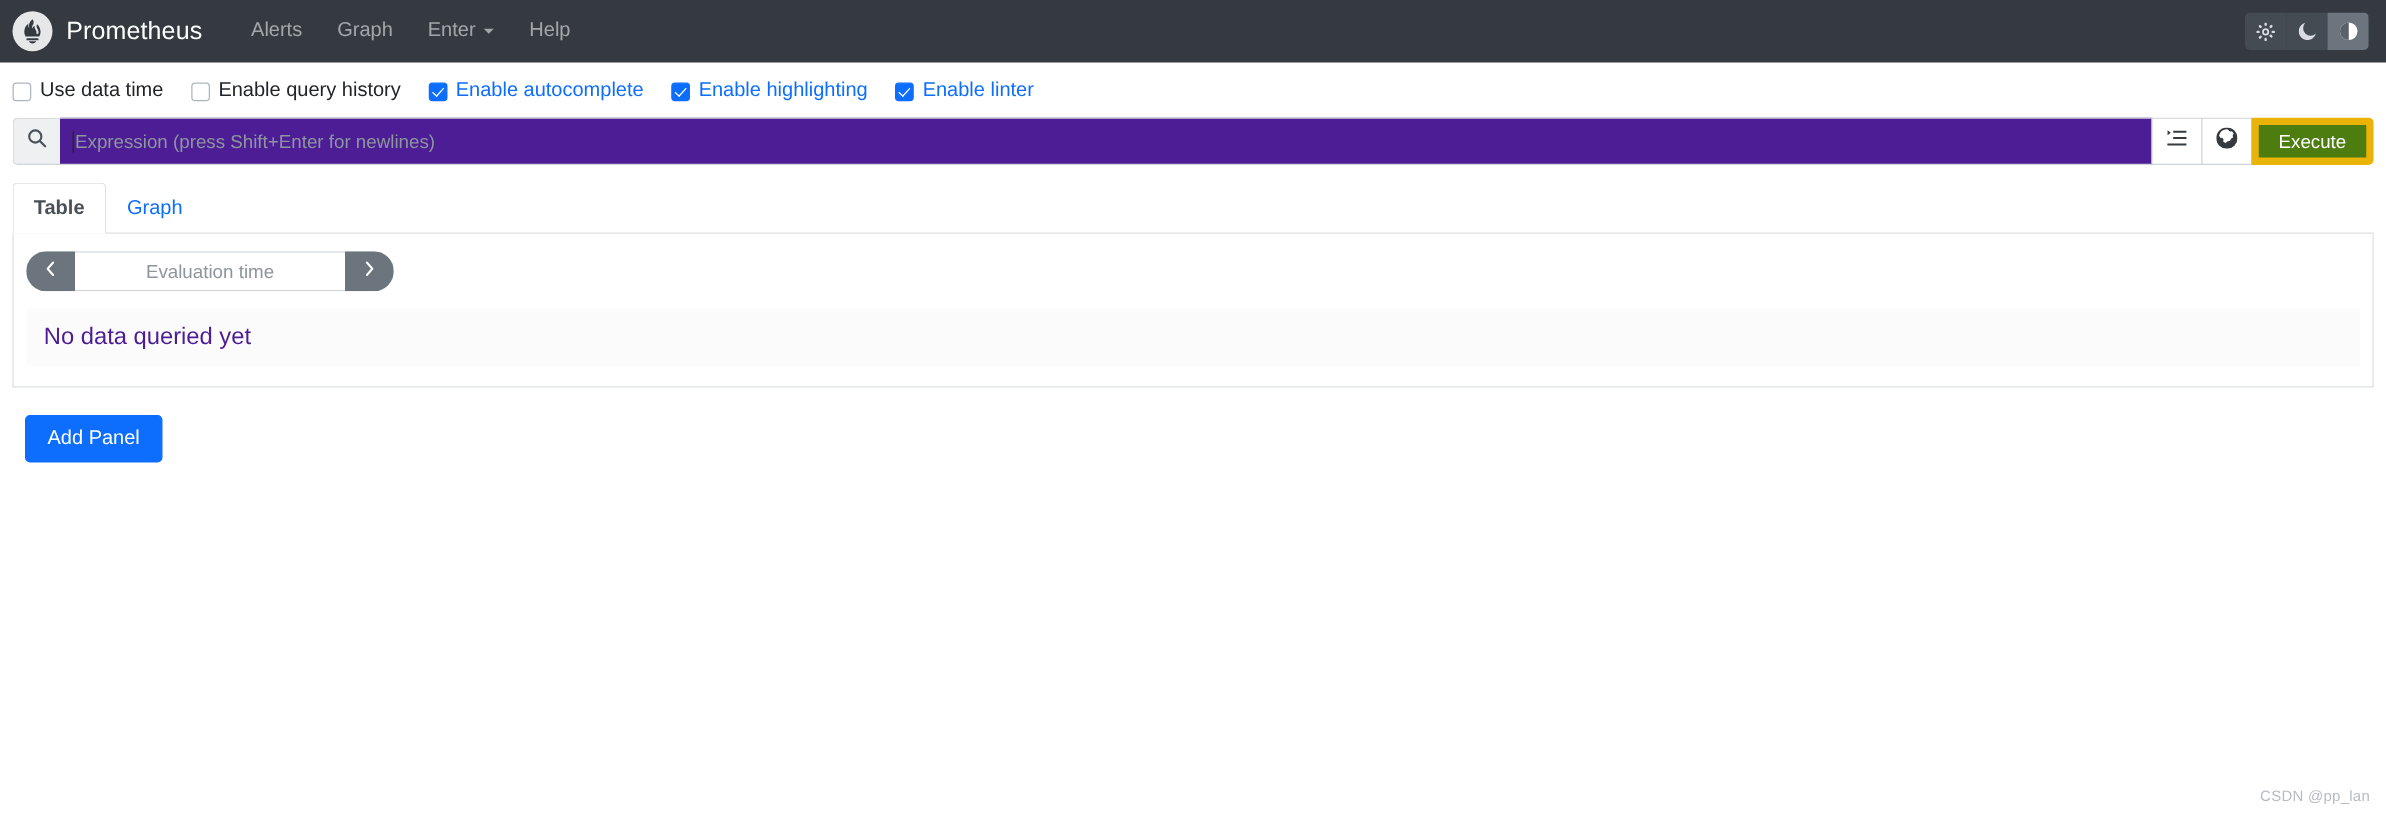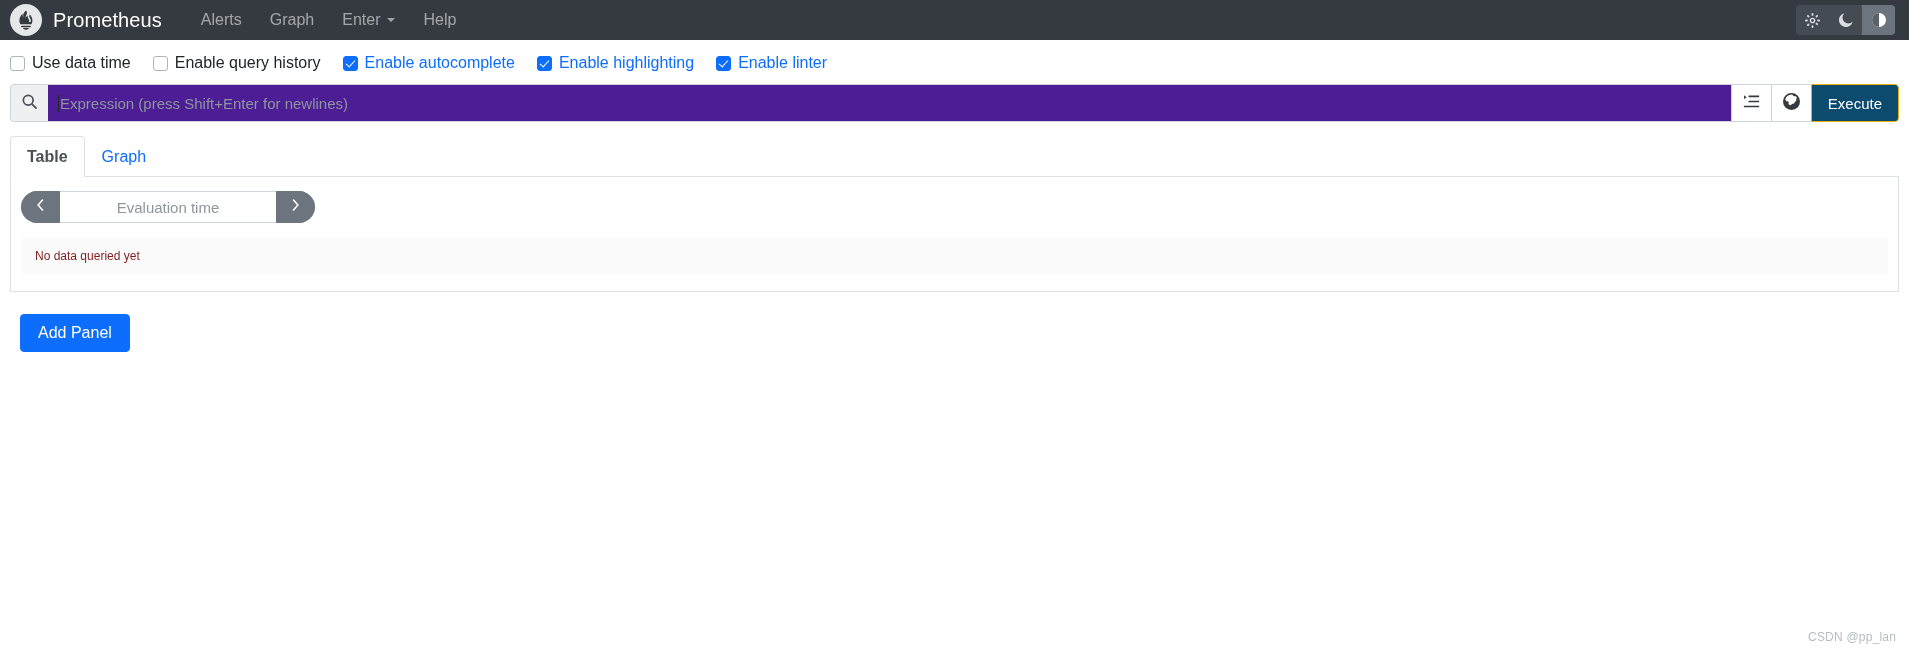--- a/index.html
+++ b/index.html
@@ -7,21 +7,21 @@
     margin: 0; padding: 0;
     width: 1909px; height: 653px;
     background: #ffffff;
     font-family: "Liberation Sans", sans-serif;
     -webkit-font-smoothing: antialiased;
   }
   body { overflow: hidden; position: relative; }
 
   
   .navbar {
-    height: 40px;
+    height: 50px;
     background: #343a40;
     display: flex;
     align-items: center;
     padding: 0 14px 0 10px;
     position: relative;
     text-align: right;
   }
   .brand {
     display: flex;
     align-items: center;
@@ -180,23 +180,23 @@
   .expr-tool {
     width: 40px;
     background: #fff;
     border: 1px solid #ced4da;
     border-right: none;
     display: flex; align-items: center; justify-content: center;
     cursor: pointer;
   }
   .expr-tool:first-of-type { border-left: 1px solid #ced4da; }
   .execute-btn {
-    background: #0c4a6e;
+    background: #4d7c0f;
     color: #fff;
-    border: 1px solid #eab308;
+    border: 6px solid #eab308;
     border-radius: 0 4px 4px 0;
     font-size: 15px;
     padding: 0 16px;
     cursor: pointer;
     white-space: nowrap;
     font-family: "Liberation Sans", sans-serif;
   }
 
   
   .panel { padding: 14px 10px 0 10px; }
@@ -259,22 +259,22 @@
     display: flex; align-items: center; justify-content: center;
     font-size: 15px;
     color: #8d959d;
     cursor: text;
   }
 
   
   .no-data {
     margin-top: 14px;
     background: #fbfbfc;
-    color: #7f1d1d;
-    font-size: 12px;
+    color: #4c1d95;
+    font-size: 19px;
     padding: 12px 14px;
   }
 
   
   .remove-row {
     display: flex;
     justify-content: flex-end;
     padding: 10px 10px 0 10px;
   }
   .remove-link {

